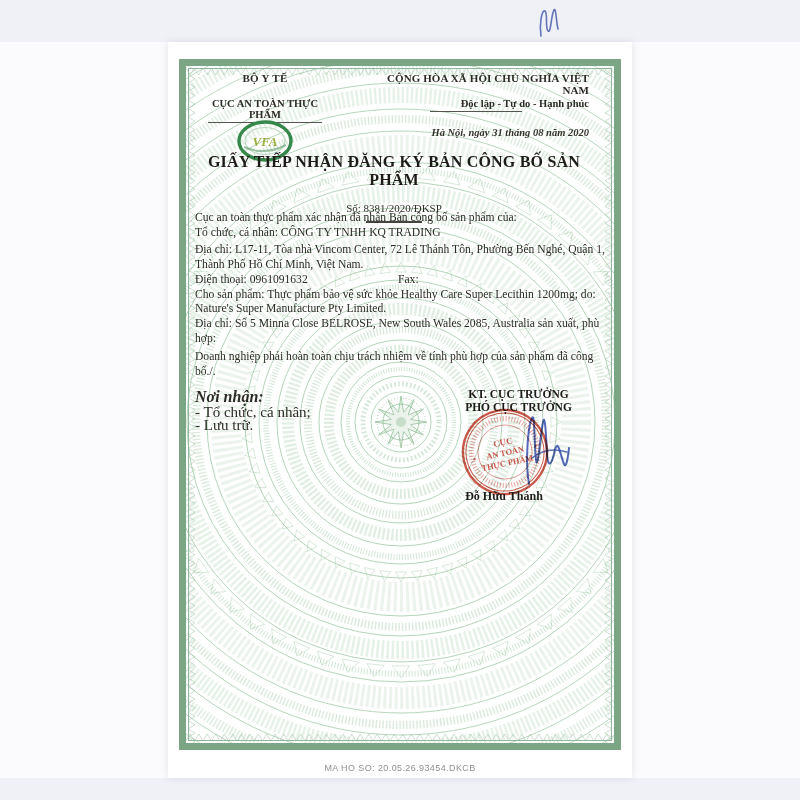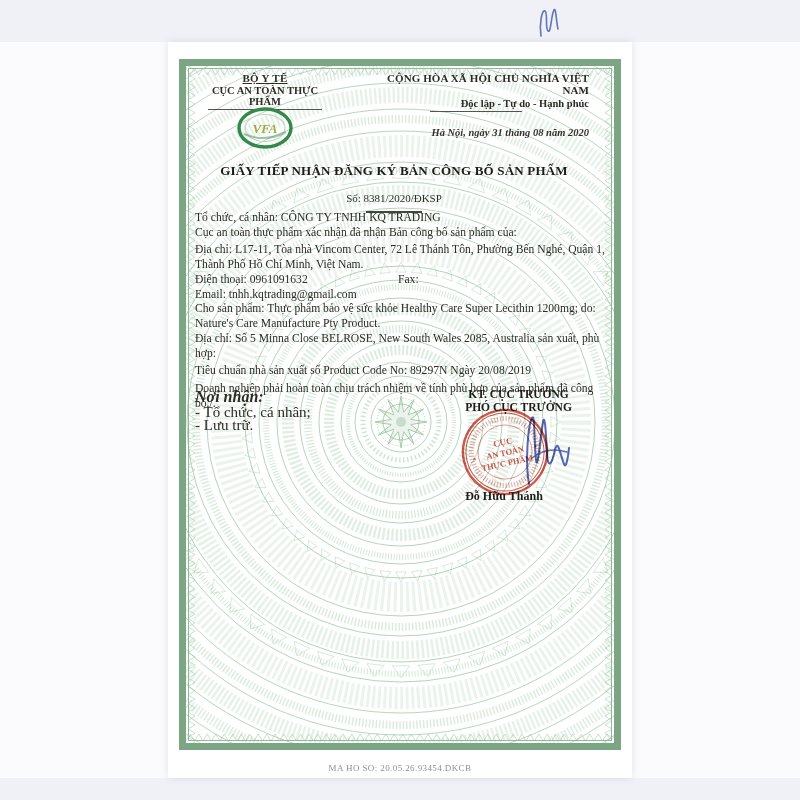--- a/index.html
+++ b/index.html
@@ -15,50 +15,50 @@
     box-shadow:0 0 7px rgba(70,70,110,.14);
   }
   .frame{
     position:absolute;left:11px;top:17px;width:442px;height:691px;box-sizing:border-box;
     border:7px solid #7ca586;
   }
   .frame::after{content:'';position:absolute;inset:2px;border:1px solid #92b89c;pointer-events:none;}
   #guilloche{position:absolute;left:0;top:0;}
   .content{position:absolute;inset:0;color:#2c2b26;}
   .hdr-left{position:absolute;left:30px;top:30px;width:134px;text-align:center;}
-  .hdr-left .l1{font-size:11px;font-weight:bold;letter-spacing:.3px;text-decoration:underline;}
-  .hdr-left .l2{font-size:10.5px;font-weight:bold;margin-top:1px;}
+  .hdr-left .l1{font-size:11px;font-weight:bold;letter-spacing:.3px;}
+  .hdr-left .l2{font-size:10.5px;font-weight:bold;margin-top:14px;}
   .rule{background:#55544e;height:1px;}
   .hdr-left .rule{width:114px;margin:2px auto 0;}
   .logo{display:block;margin:-3px auto 0;}
   .hdr-right{position:absolute;left:195px;top:30px;width:226px;text-align:right;}
   .hdr-right .l1{font-size:11px;font-weight:bold;letter-spacing:.1px;}
   .hdr-right .l2{font-size:10.5px;font-weight:bold;margin-top:2px;}
   .hdr-right .rule{width:92px;margin:2px auto 0;}
   .date-line{font-size:10.5px;font-style:italic;font-weight:bold;margin-top:15px;color:#34332d;}
   .title-block{position:absolute;left:20px;top:109px;width:412px;text-align:center;}
-  .title-block h1{margin:12px;font-size:13px;font-weight:bold;letter-spacing:.2px;color:#1d1c18;}
+  .title-block h1{margin:2px;font-size:16px;font-weight:bold;letter-spacing:.2px;color:#1d1c18;}
   .title-block .num{font-size:11px;margin-top:13px;color:#2e2d28;}
   .title-block .rule{width:56px;height:2px;margin:7px auto 0;background:#45443f;}
   .body-block{position:absolute;left:27px;top:169px;width:416px;font-size:11.6px;line-height:14.9px;}
   .body-block .bl{position:relative;}
   .bl.gap2{margin-top:2px;}
   .bl.gap3{margin-top:3px;}
   .fax{position:absolute;left:203px;top:0;}
   .footer-left{position:absolute;left:27px;top:346px;width:170px;}
   .footer-left .rt{font-size:16px;font-weight:bold;font-style:italic;}
   .footer-left .ri{font-size:15px;line-height:12.5px;}
   .signer-block{position:absolute;left:258px;top:346px;width:170px;text-align:center;}
   .signer-block .t{font-size:11.5px;font-weight:bold;line-height:13px;color:#1d1c18;padding-left:15px;}
   .stamp{position:absolute;left:291px;top:364px;transform:rotate(-12deg);mix-blend-mode:multiply;opacity:.92;}
   .signature{position:absolute;left:352px;top:366px;mix-blend-mode:multiply;}
   .signer-name{position:absolute;left:256px;top:447px;width:160px;text-align:center;font-size:12px;font-weight:bold;color:#1d1c18;}
   .file-code{
     position:absolute;left:0;top:721px;width:100%;text-align:center;
-    font-family:Liberation Serif, serif;
+    font-family:Liberation Sans, sans-serif;
     font-size:9px;letter-spacing:.4px;color:#8f9094;
   }
   .pen-scribble{position:absolute;left:536px;top:2px;opacity:.8;}
   .stamp text{font-family:"Liberation Serif",serif;font-weight:bold;}
 </style>
 </head>
 <body>
 
 <div class="margin-band"></div>
 
@@ -256,34 +256,32 @@
       <div class="date-line">Hà Nội, ngày 31 tháng 08 năm 2020</div>
     </div>
 
     <div class="title-block">
       <h1>GIẤY TIẾP NHẬN ĐĂNG KÝ BẢN CÔNG BỐ SẢN PHẨM</h1>
       <div class="num">Số: 8381/2020/ĐKSP</div>
       <div class="rule"></div>
     </div>
 
     <div class="body-block">
+      <div class="bl">Cục an toàn thực phẩm xác nhận đã nhận Bản công bố sản phẩm của:</div>
       <div class="bl">Tổ chức, cá nhân: CÔNG TY TNHH KQ TRADING</div>
-      <div class="bl">Cục an toàn thực phẩm xác nhận đã nhận Bản công bố sản phẩm của:</div>
       <div class="bl gap2">Địa chỉ: L17-11, Tòa nhà Vincom Center, 72 Lê Thánh Tôn, Phường Bến Nghé, Quận 1,</div>
       <div class="bl">Thành Phố Hồ Chí Minh, Việt Nam.</div>
       <div class="bl">
         <span>Điện thoại: 0961091632</span>
         <span class="fax">Fax:</span>
       </div>
-      <div class="bl">Email: tnhh.kqtrading@gmail.com</div>
       <div class="bl">Cho sản phẩm: Thực phẩm bảo vệ sức khỏe Healthy Care Super Lecithin 1200mg; do:</div>
-      <div class="bl">Nature's Care Manufacture Pty Product.</div>
+      <div class="bl">Nature's Super Manufacture Pty Limited.</div>
       <div class="bl">Địa chỉ: Số 5 Minna Close BELROSE, New South Wales 2085, Australia sản xuất, phù</div>
       <div class="bl">hợp:</div>
-      <div class="bl gap2">Tiêu chuẩn nhà sản xuất số Product Code No: 89297N Ngày 20/08/2019</div>
       <div class="bl gap3">Doanh nghiệp phải hoàn toàn chịu trách nhiệm về tính phù hợp của sản phẩm đã công bố./.</div>
     </div>
 
     <div class="footer-left">
       <div class="rt">Nơi nhận:</div>
       <div class="ri">- Tổ chức, cá nhân;</div>
       <div class="ri">- Lưu trữ.</div>
     </div>
 
     <div class="signer-block">

